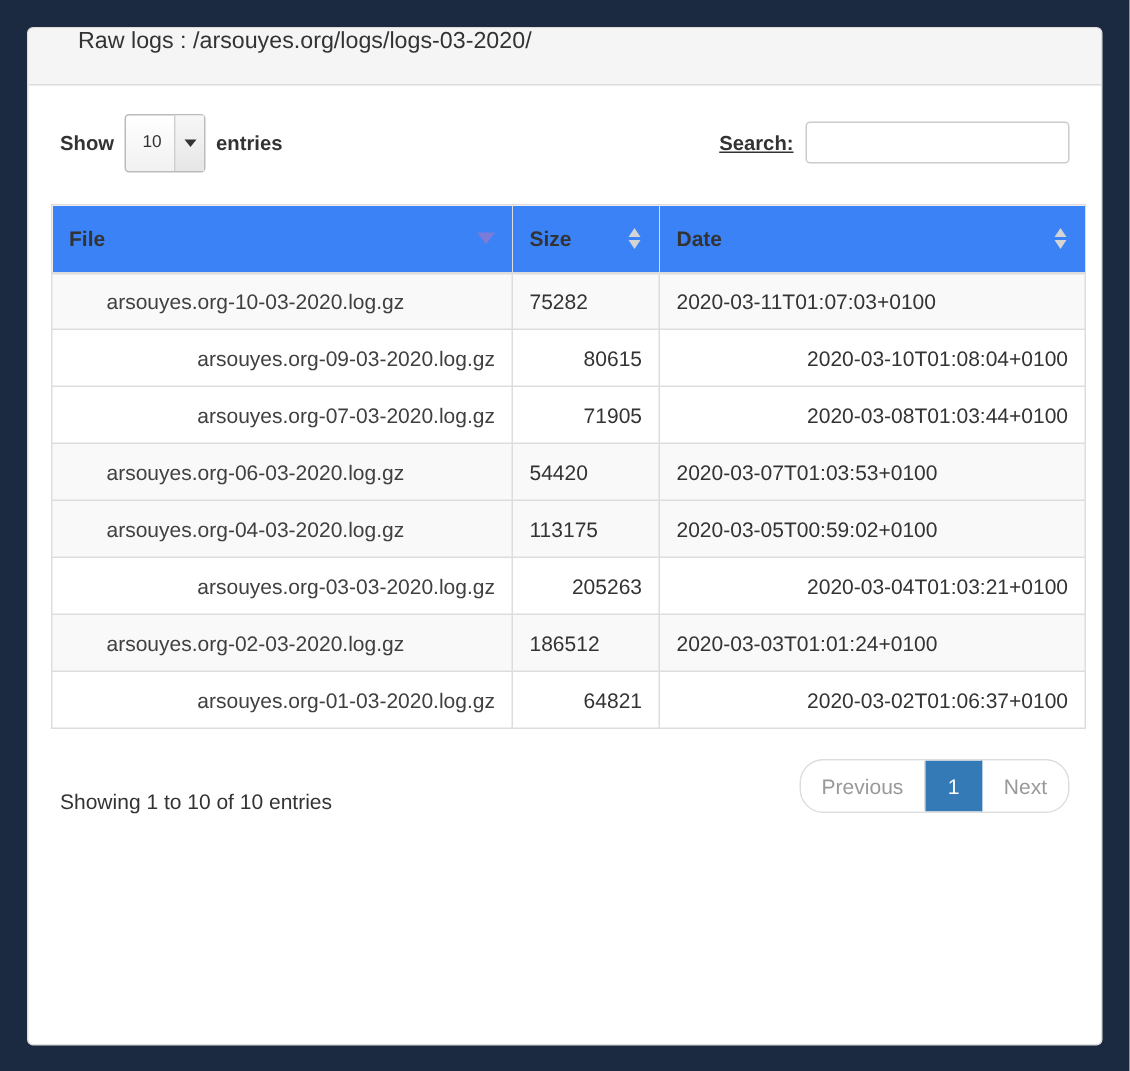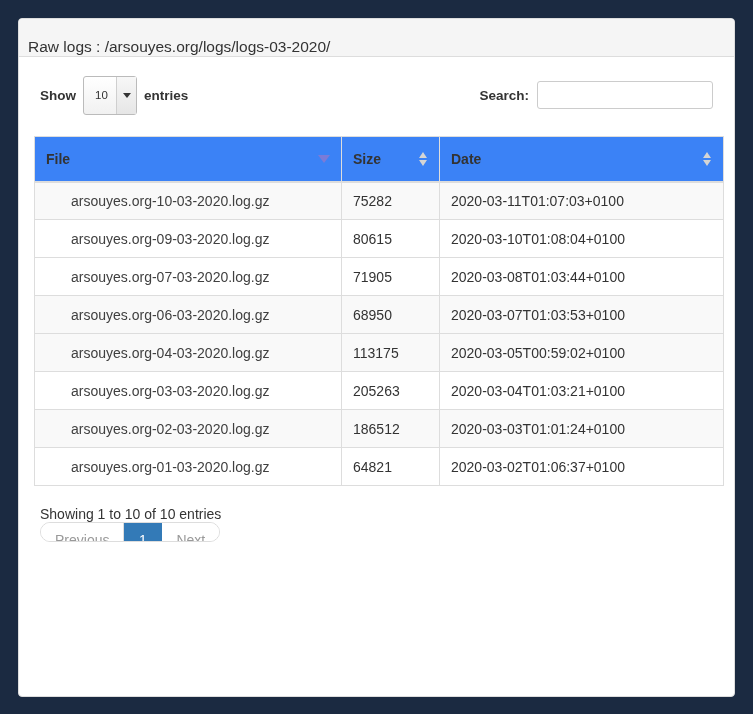--- a/index.html
+++ b/index.html
@@ -27,23 +27,23 @@
     border: 1px solid #dddddd;
     border-radius: 4px;
     box-sizing: border-box;
     overflow: hidden;
   }
   .panel-heading {
     height: 38px;
     background: #f5f5f5;
     border-bottom: 1px solid #dddddd;
     box-sizing: border-box;
-    padding: 0 9px;
-    display: flex;
-    align-items: flex-end;
+    padding: 0 33px;
+    display: flex;
+    align-items: flex-start;
   }
   .panel-title {
     font-size: 15.5px;
     color: #333333;
     white-space: nowrap;
   }
   .panel-body {
     padding: 15px;
     box-sizing: border-box;
   }
@@ -105,21 +105,21 @@
     border-top: 5px solid #333333;
   }
 
   .search-box {
     display: flex;
     align-items: center;
     font-weight: bold;
     font-size: 13.5px;
     color: #333333;
   }
-  .search-box .s-label { margin-right: 8px; }
+  .search-box .s-label { margin-right: 8px; text-decoration: underline; }
   .search-input {
     width: 176px;
     height: 28px;
     border: 1px solid #cccccc;
     border-radius: 3px;
     background: #ffffff;
     box-sizing: border-box;
     padding: 0 7px;
     font-family: "Liberation Sans", sans-serif;
     font-size: 13px;
@@ -183,41 +183,40 @@
 
   table.dt tbody td {
     height: 38px;
     padding: 0 11px;
     font-size: 14px;
     color: #333333;
     vertical-align: middle;
     white-space: nowrap;
   }
   table.dt tbody tr.odd td { background: #f9f9f9; }
-  table.dt tbody tr.even td { background: #ffffff; }
+  table.dt tbody tr.even td { background: #ffffff; text-align: right; }
   td.c-file a {
     color: #404040;
     text-decoration: none;
     margin-left: 25px;
   }
 
   
   col.col-file { width: 307px; }
   col.col-size { width: 98px; }
   col.col-date { width: 284px; }
 
   
   .footer {
     display: flex;
-    align-items: flex-start;
+    align-items: flex-end;
     justify-content: space-between;
     margin-top: 20px;
     padding: 0 6px;
     height: 36px;
-    flex-direction: column;
   }
   .info {
     font-size: 14px;
     color: #333333;
     white-space: nowrap;
   }
   .paginate {
     display: flex;
     border: 1px solid #dddddd;
     border-radius: 16px;
@@ -323,21 +322,21 @@
             <td>80615</td>
             <td>2020-03-10T01:08:04+0100</td>
           </tr>
           <tr class="even">
             <td class="c-file"><a>arsouyes.org-07-03-2020.log.gz</a></td>
             <td>71905</td>
             <td>2020-03-08T01:03:44+0100</td>
           </tr>
           <tr class="odd">
             <td class="c-file"><a>arsouyes.org-06-03-2020.log.gz</a></td>
-            <td>68950</td>
+            <td>54420</td>
             <td>2020-03-07T01:03:53+0100</td>
           </tr>
           <tr class="odd">
             <td class="c-file"><a>arsouyes.org-04-03-2020.log.gz</a></td>
             <td>113175</td>
             <td>2020-03-05T00:59:02+0100</td>
           </tr>
           <tr class="even">
             <td class="c-file"><a>arsouyes.org-03-03-2020.log.gz</a></td>
             <td>205263</td>

